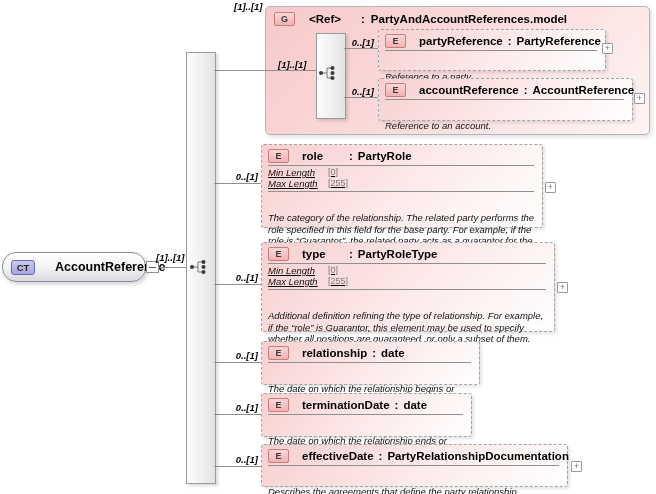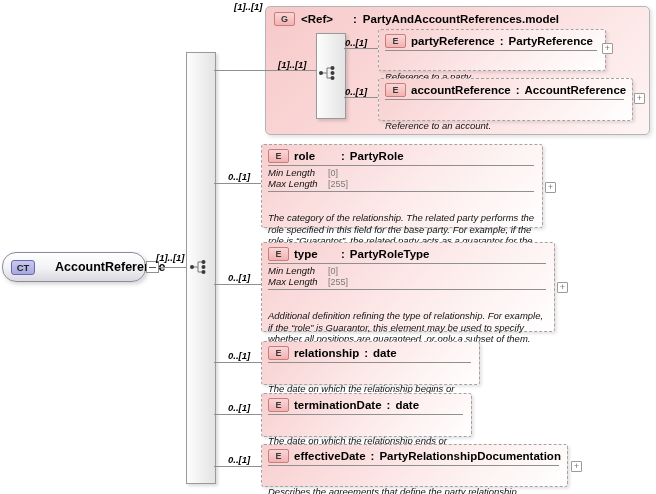--- a/index.html
+++ b/index.html
@@ -5,21 +5,21 @@
   html,body{margin:0;padding:0;background:#fff;}
   .canvas{position:relative;width:656px;height:494px;background:#ffffff;
           font-family:"Liberation Sans",sans-serif;overflow:hidden;}
 
   
   .line{position:absolute;height:1px;background:#8f8f8f;z-index:6;}
 
   
   .card{position:absolute;font-style:italic;font-weight:bold;font-size:9.5px;
         color:#000;white-space:nowrap;z-index:7;}
-  .card.r{text-align:left;}
+  .card.r{text-align:right;}
 
   
   .bar{position:absolute;width:28px;border:1px solid #9a9a9a;
        background:linear-gradient(90deg,#fdfdfd,#e3e3e3);
        box-shadow:2px 2px 3px rgba(0,0,0,.15);z-index:5;}
   .seqicon{position:absolute;z-index:8;}
 
   
   .groupbox{position:absolute;border:1px solid #b5b5b5;border-radius:5px;
             background:linear-gradient(135deg,#f7c9c9 0%,#fbdada 45%,#fef4f4 100%);
@@ -29,27 +29,27 @@
   
   .elbox{position:absolute;border:1px dashed #a3a3a3;border-radius:3px;
          background:linear-gradient(135deg,#f8cfcf 0%,#fdebeb 55%,#ffffff 100%);
          box-shadow:2px 2px 3px rgba(0,0,0,.10);
          padding:3px 6px 2px 6px;box-sizing:border-box;z-index:5;}
   .hdr{display:flex;align-items:center;gap:5px;height:15px;}
   .badge{display:inline-flex;align-items:center;justify-content:center;
          width:19px;height:12px;border:1px solid #c87d7d;border-radius:2px;
          background:linear-gradient(180deg,#fbd6d6,#f2b2b2);
          font-weight:bold;font-size:9px;color:#3a3a3a;flex:0 0 auto;}
-  .ename{font-weight:bold;font-size:11.5px;color:#000;white-space:nowrap;}
+  .ename{font-weight:bold;font-size:11.5px;color:#000;white-space:nowrap;margin-left:8px;}
   .ename.wide{min-width:42px;}
   .ename.gwide{min-width:46px;}
   .colon{font-weight:bold;font-size:11.5px;color:#000;}
   .etype{font-weight:bold;font-size:11.5px;color:#000;white-space:nowrap;}
   .sep{border-top:1px solid #8f8f8f;margin:2px 2px 1px 0;}
-  .facetrow{display:flex;align-items:center;height:11px;}
+  .facetrow{display:flex;height:11px;text-decoration:underline;}
   .flabel{font-style:italic;font-size:9.5px;color:#111;width:60px;}
   .fvalue{font-size:9px;color:#7a7a7a;}
   .desc{font-style:italic;font-size:9.5px;color:#111;line-height:1.22;margin-top:20px;}
 
   
   .plus{position:absolute;width:11px;height:11px;border:1px solid #9a9a9a;
         background:#fff;color:#777;font-size:9px;line-height:9px;text-align:center;
         border-radius:1px;box-sizing:border-box;z-index:9;cursor:pointer;}
 
   

